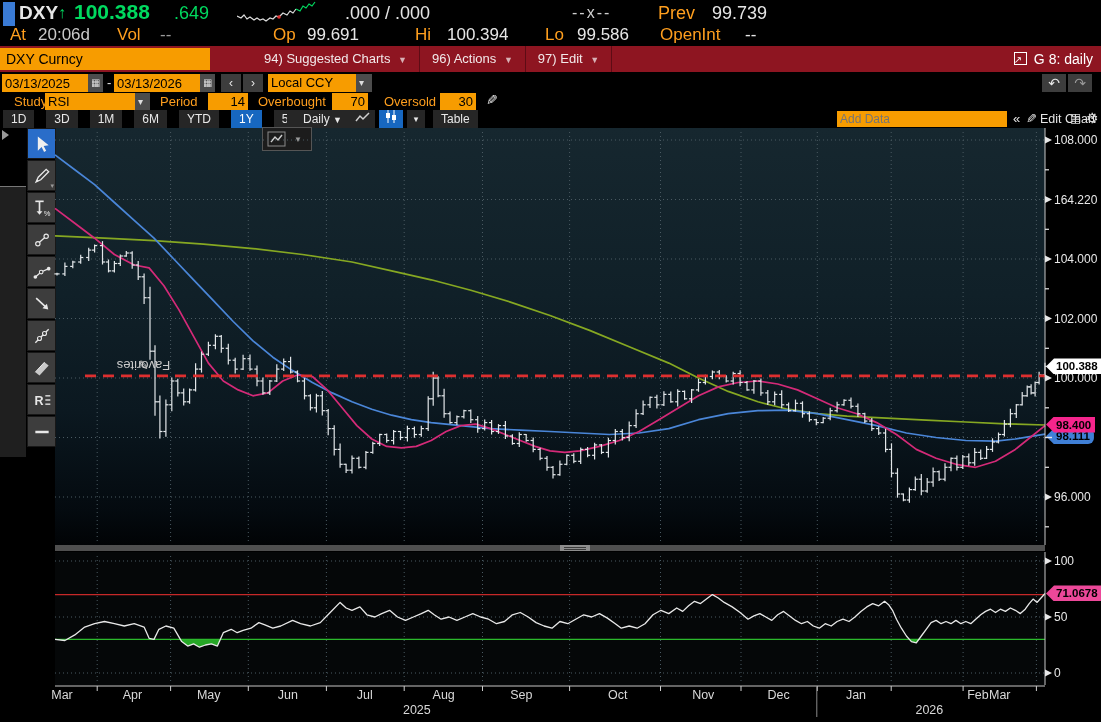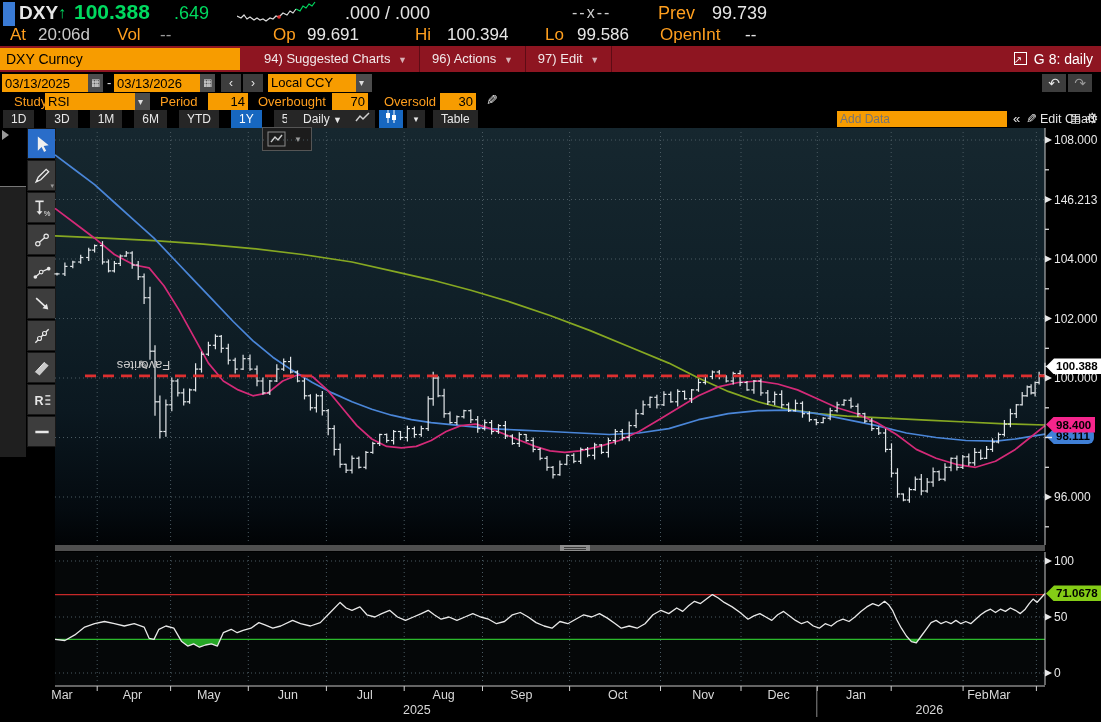--- a/index.html
+++ b/index.html
@@ -8,21 +8,21 @@
   .abs{position:absolute;}
   .amber{color:#ff9f1e;}
   .grn{color:#00d95f;}
   .wht{color:#e6e6e6;}
   .gry{color:#9a9a9a;}
   
   #quote{position:absolute;left:0;top:0;width:1101px;height:46px;background:#000;font-size:17px;}
   #quote .r1{top:3px;}
   
   #titlebar{position:absolute;left:0;top:46px;width:1101px;height:26px;background:#8e1521;}
-  #secfield{position:absolute;left:0;top:2px;width:240px;height:22px;background:#f79c00;color:#000;
+  #secfield{position:absolute;left:0;top:2px;width:210px;height:22px;background:#f79c00;color:#000;
     font-size:14px;line-height:22px;padding-left:6px;box-sizing:border-box;}
   #menus{position:absolute;left:252px;top:0;height:26px;display:flex;}
   .menu-item{color:#f2e9ea;font-size:13px;line-height:26px;padding:0 12px;border-right:1px solid #5e0c15;cursor:default;white-space:nowrap;}
   .menu-item .arr{font-size:9px;color:#d8b0b5;margin-left:4px;}
   #pagelabel{position:absolute;right:8px;top:0;line-height:26px;color:#fff;font-size:14px;}
   .launch-ic{display:inline-block;width:11px;height:11px;border:1.5px solid #fff;position:relative;margin-right:7px;top:1px;}
   .launch-ic:after{content:"\2197";position:absolute;left:-1px;top:-6px;font-size:10px;color:#fff;}
   
   .ofield{background:#f79c00;color:#000;border:none;font-size:13px;font-family:inherit;padding:0 3px;height:18px;box-sizing:border-box;}
   .fbtn{background:#4c4c4c;color:#ddd;border:none;height:18px;font-size:10px;padding:0 3px;box-sizing:border-box;}
@@ -247,34 +247,34 @@
     </div>
   <div id="favstrip">
       <span>
         <span style="transform:scaleX(-1);display:inline-block;">✎</span> 
         <span>Favorites</span>
       </span>
     </div>
 
   <div id="price-axis">
       <div class="pricelbl" style="top: 133px;">108.000</div>
-      <div class="pricelbl" style="top: 192.5px;">146.213</div>
+      <div class="pricelbl" style="top: 192.5px;">164.220</div>
       <div class="pricelbl" style="top: 252px;">104.000</div>
       <div class="pricelbl" style="top: 311.5px;">102.000</div>
       <div class="pricelbl" style="top: 371px;">100.000</div>
       <div class="pricelbl" style="top: 490px;">96.000</div>
       <div class="badge" style="top: 428.198px; background: rgb(63, 127, 214); border-radius: 6px;">98.111</div>
       <div class="badge" style="top: 416.6px; background: rgb(245, 37, 140);">98.400</div>
       <div class="badge" style="top: 358.457px; background: rgb(255, 255, 255);">100.388</div>
     </div>
   <div id="rsi-axis">
       <div class="pricelbl" style="top: 554px;">100</div>
       <div class="pricelbl" style="top: 610px;">50</div>
       <div class="pricelbl" style="top: 666px;">0</div>
-      <div class="badge" style="top: 585.404px; background: #84cc16;">71.0678</div>
+      <div class="badge" style="top: 585.404px; background: #ec4899;">71.0678</div>
     </div>
   <div id="x-axis">
       <div class="monthlbl" style="left: 62.029px;">Mar</div>
       <div class="monthlbl" style="left: 132.418px;">Apr</div>
       <div class="monthlbl" style="left: 208.747px;">May</div>
       <div class="monthlbl" style="left: 287.947px;">Jun</div>
       <div class="monthlbl" style="left: 364.771px;">Jul</div>
       <div class="monthlbl" style="left: 443.674px;">Aug</div>
       <div class="monthlbl" style="left: 521.389px;">Sep</div>
       <div class="monthlbl" style="left: 617.815px;">Oct</div>

